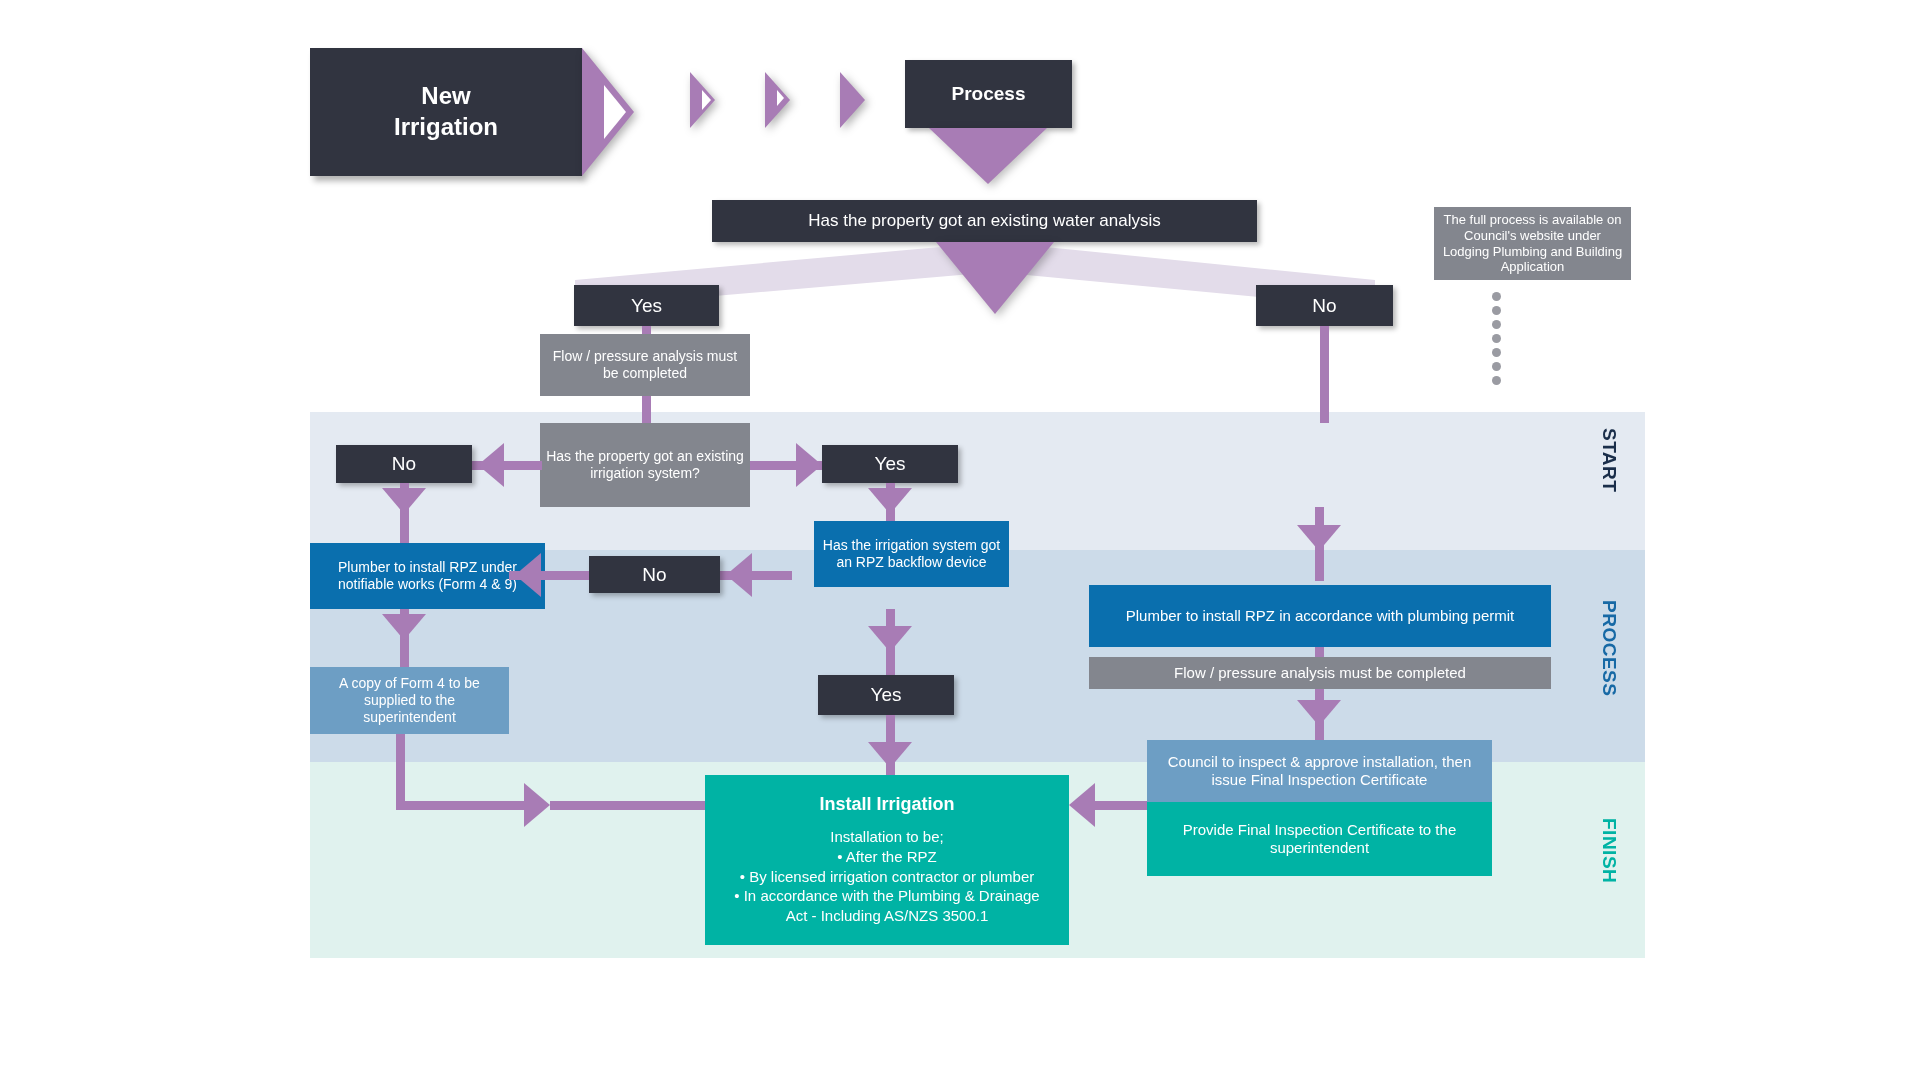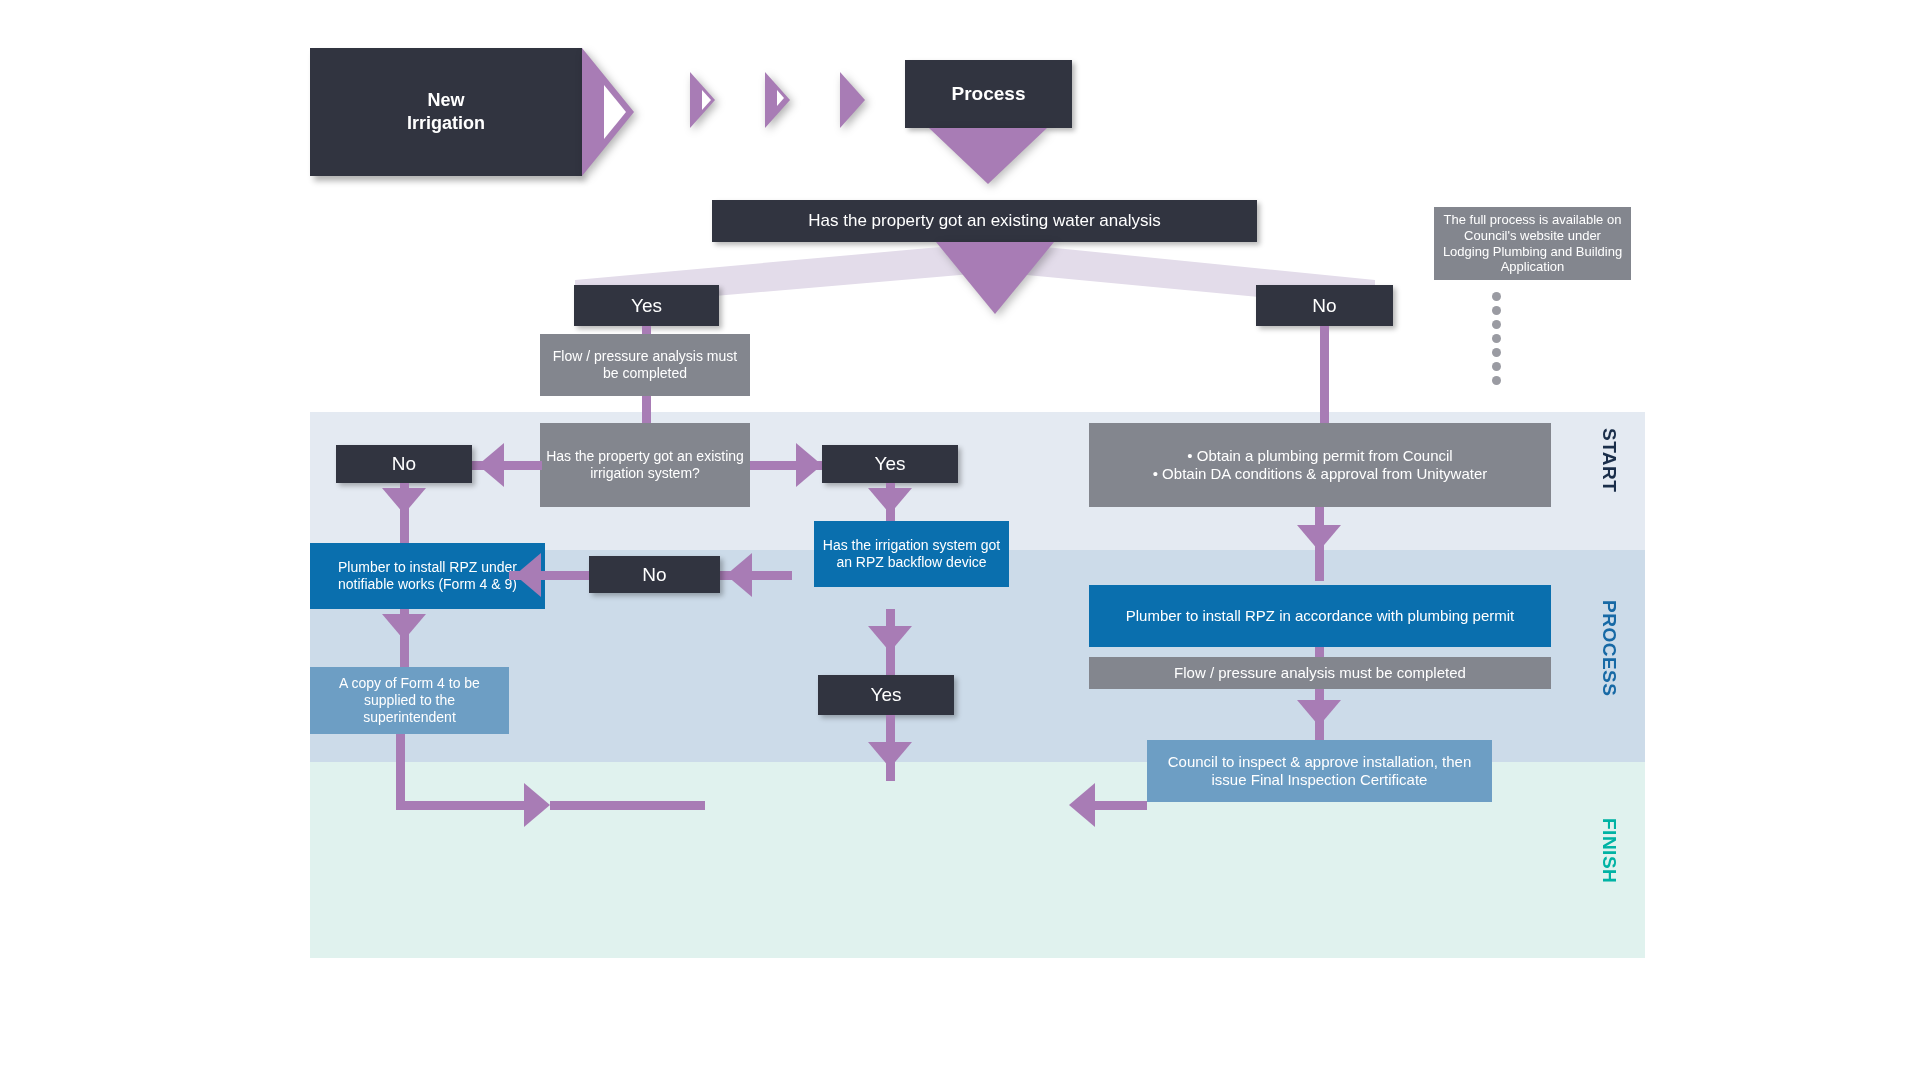--- a/index.html
+++ b/index.html
@@ -57,21 +57,21 @@
     filter:drop-shadow(3px 3px 4px rgba(0,0,0,.3));}
   .chev-inner{position:absolute;width:0;height:0;
     border-top:var(--h2) solid transparent;border-bottom:var(--h2) solid transparent;
     border-left:var(--w2) solid #ffffff;}
 
   
   #banner{
     position:absolute;left:310px;top:48px;width:272px;height:128px;
     background:#313440;box-shadow:4px 5px 6px rgba(0,0,0,.3);
     display:flex;align-items:center;justify-content:center;
-    font-size:18px;font-weight:700;line-height:1.28;text-align:center;
+    font-size:24px;font-weight:700;line-height:1.28;text-align:center;
   }
   #banner-point{
     position:absolute;left:582px;top:48px;width:0;height:0;
     border-top:64px solid transparent;border-bottom:64px solid transparent;
     border-left:52px solid #a87cb5;
     filter:drop-shadow(3px 3px 4px rgba(0,0,0,.3));
   }
   #banner-point-inner{
     position:absolute;left:604px;top:85px;width:0;height:0;
     border-top:27px solid transparent;border-bottom:27px solid transparent;
@@ -201,43 +201,51 @@
   <div class="hline" style="left:550px;top:801px;width:155px;"></div>
 
   <div class="vline" style="left:886px;top:609px;height:71px;"></div>
   <div class="arrow-down" style="left:868px;top:626px;"></div>
   <div class="box dark" style="left:818px;top:675px;width:136px;height:40px;font-size:19px;">
     <span>Yes</span>
   </div>
   <div class="vline" style="left:886px;top:715px;height:66px;"></div>
   <div class="arrow-down" style="left:868px;top:742px;"></div>
 
+  <div class="abs teal" style="left:705px;top:775px;width:364px;height:170px;
+       display:flex;flex-direction:column;align-items:center;justify-content:center;text-align:center;">
+    <div class="t-title" style="font-size:18px;margin-bottom:12px;">Install Irrigation</div>
+    <div style="font-size:15px;line-height:1.33;white-space:pre-line;">Installation to be;
+• After the RPZ
+• By licensed irrigation contractor or plumber
+• In accordance with the Plumbing &amp; Drainage
+Act - Including AS/NZS 3500.1</div>
+  </div>
 
   <div class="vline" style="left:1320px;top:326px;height:97px;"></div>
-  <div class="box grey noshadow" style="left:1089px;top:423px;width:462px;height:84px;font-size:15px;white-space:pre-line;">
-    <span style="white-space:pre-line;">• Obtain a plumbing permit from Council
-• Obtain DA conditions &amp; approval from Unitywater</span>
-  </div>
 
   <div class="vline" style="left:1315px;top:507px;height:74px;"></div>
   <div class="arrow-down" style="left:1297px;top:525px;"></div>
 
   <div class="box blue noshadow" style="left:1089px;top:585px;width:462px;height:62px;font-size:15px;">
     <span>Plumber to install RPZ in accordance with plumbing permit</span>
   </div>
   <div class="vline" style="left:1315px;top:647px;height:14px;"></div>
   <div class="box grey noshadow" style="left:1089px;top:657px;width:462px;height:32px;font-size:15px;">
     <span>Flow / pressure analysis must be completed</span>
   </div>
 
   <div class="vline" style="left:1315px;top:689px;height:56px;"></div>
   <div class="arrow-down" style="left:1297px;top:700px;"></div>
 
   <div class="box lblue noshadow" style="left:1147px;top:740px;width:345px;height:62px;font-size:15px;justify-content:flex-end;">
     <span>Council to inspect &amp; approve installation, then issue Final Inspection Certificate</span>
+  </div>
+  <div class="box teal noshadow" style="left:1147px;top:802px;width:345px;height:74px;font-size:15px;">
+    <span>Provide Final Inspection Certificate to the superintendent</span>
   </div>
 
   <div class="hline" style="left:1095px;top:801px;width:52px;"></div>
   <div class="arrow-left" style="left:1069px;top:783px;"></div>
 
 <div class="dot" style="left: 1492px; top: 292px;"></div>
     <div class="dot" style="left: 1492px; top: 306px;"></div>
     <div class="dot" style="left: 1492px; top: 320px;"></div>
     <div class="dot" style="left: 1492px; top: 334px;"></div>
     <div class="dot" style="left: 1492px; top: 348px;"></div>

